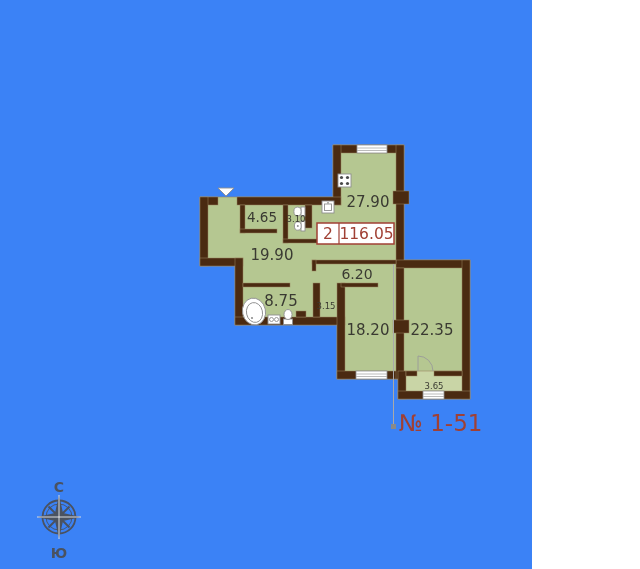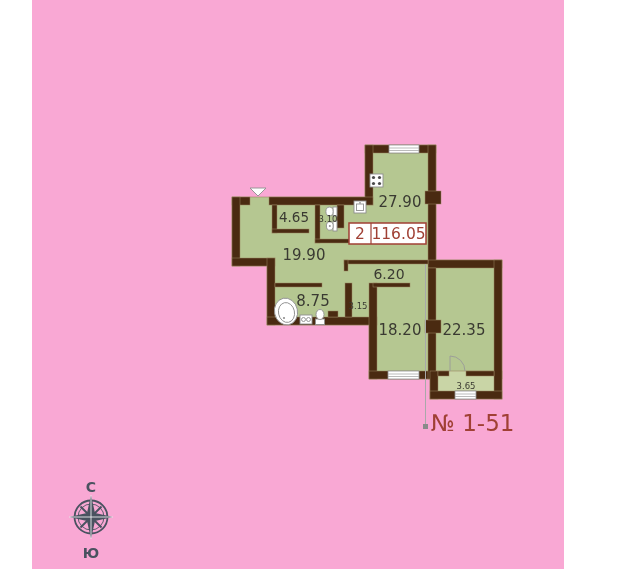--- a/index.html
+++ b/index.html
@@ -1,17 +1,17 @@
 <!DOCTYPE html>
 <html><head>
 <meta charset="utf-8">
 <style>
   html,body{margin:0;padding:0;background:#ffffff;}
-  .canvas{position:relative;width:532px;height:569px;background:#f9a8d4;overflow:hidden;
-          font-family:"DejaVu Sans",sans-serif;margin-left:32px;}
+  .canvas{position:relative;width:532px;height:569px;background:#3b82f6;overflow:hidden;
+          font-family:"DejaVu Sans",sans-serif;}
   svg text{font-family:"DejaVu Sans","Liberation Sans",sans-serif;}
 </style>
 </head>
 <body>
 
 <div class="canvas">
 <svg width="640" height="569" viewBox="0 0 640 569">
 
   <path d="M200,197 H333 V145 H404 V260 H470 V379 H337 V325 H235 V266 H200 Z" stroke="#9c8663" stroke-width="0.6" fill="#b5c791"></path>
 

